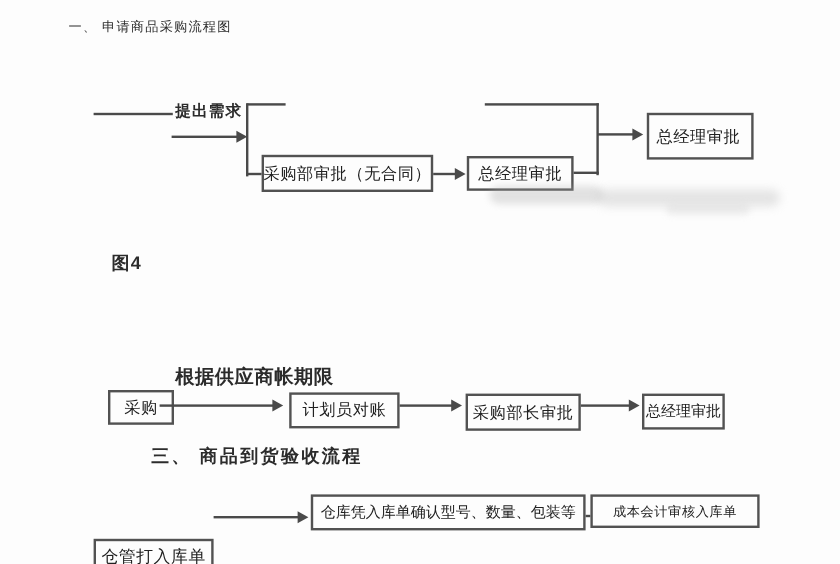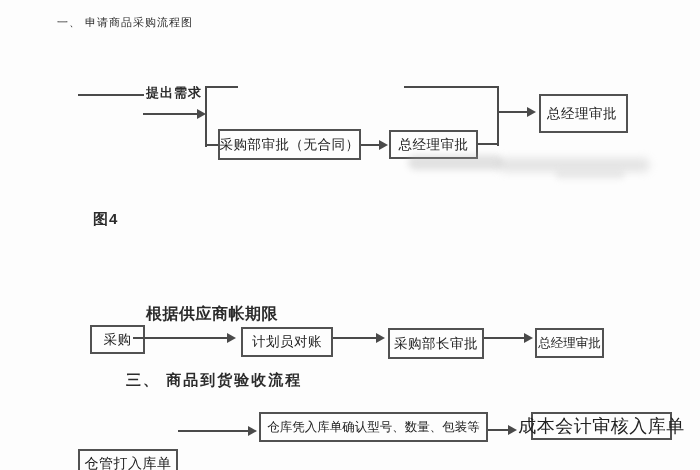--- a/index.html
+++ b/index.html
@@ -120,15 +120,15 @@
   <div class="heading bold" style="left:86px;top:371px;letter-spacing:2px;">三、 商品到货验收流程</div>
 
   <div class="flowbox" style="left:78px;top:411px;width:100px;height:29px;font-size:14px;margin-top:38px;">仓管打入库单</div>
   <div class="hline" style="left:178px;top:430px;width:71px;"></div>
   <div class="ah" style="left:248px;top:426px;"></div>
 
   <div class="flowbox small" style="left:259px;top:412px;width:229px;height:30px;">仓库凭入库单确认型号、数量、包装等</div>
   <div class="hline" style="left:488px;top:429px;width:21px;"></div>
   <div class="ah" style="left:508px;top:425px;"></div>
 
-  <div class="flowbox" style="left:531px;top:412px;width:141px;height:28px;font-size:18px;">成本会计审核入库单</div>
+  <div class="flowbox" style="left:492px;top:412px;width:141px;height:28px;font-size:11px;">成本会计审核入库单</div>
 
 </div>
 
 </body></html>

